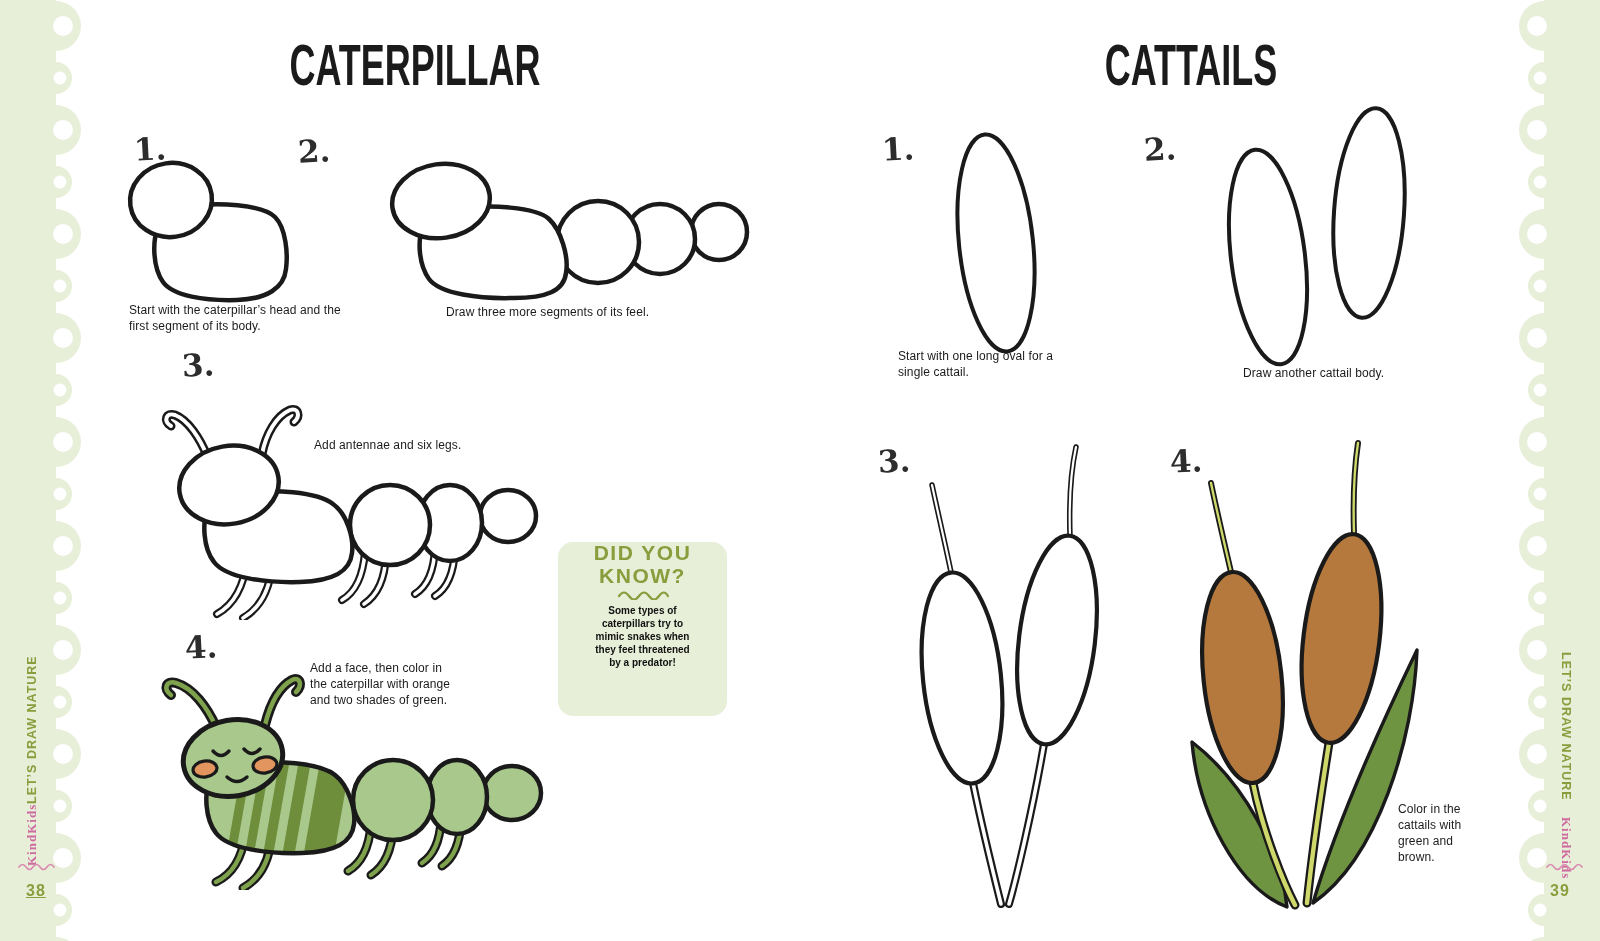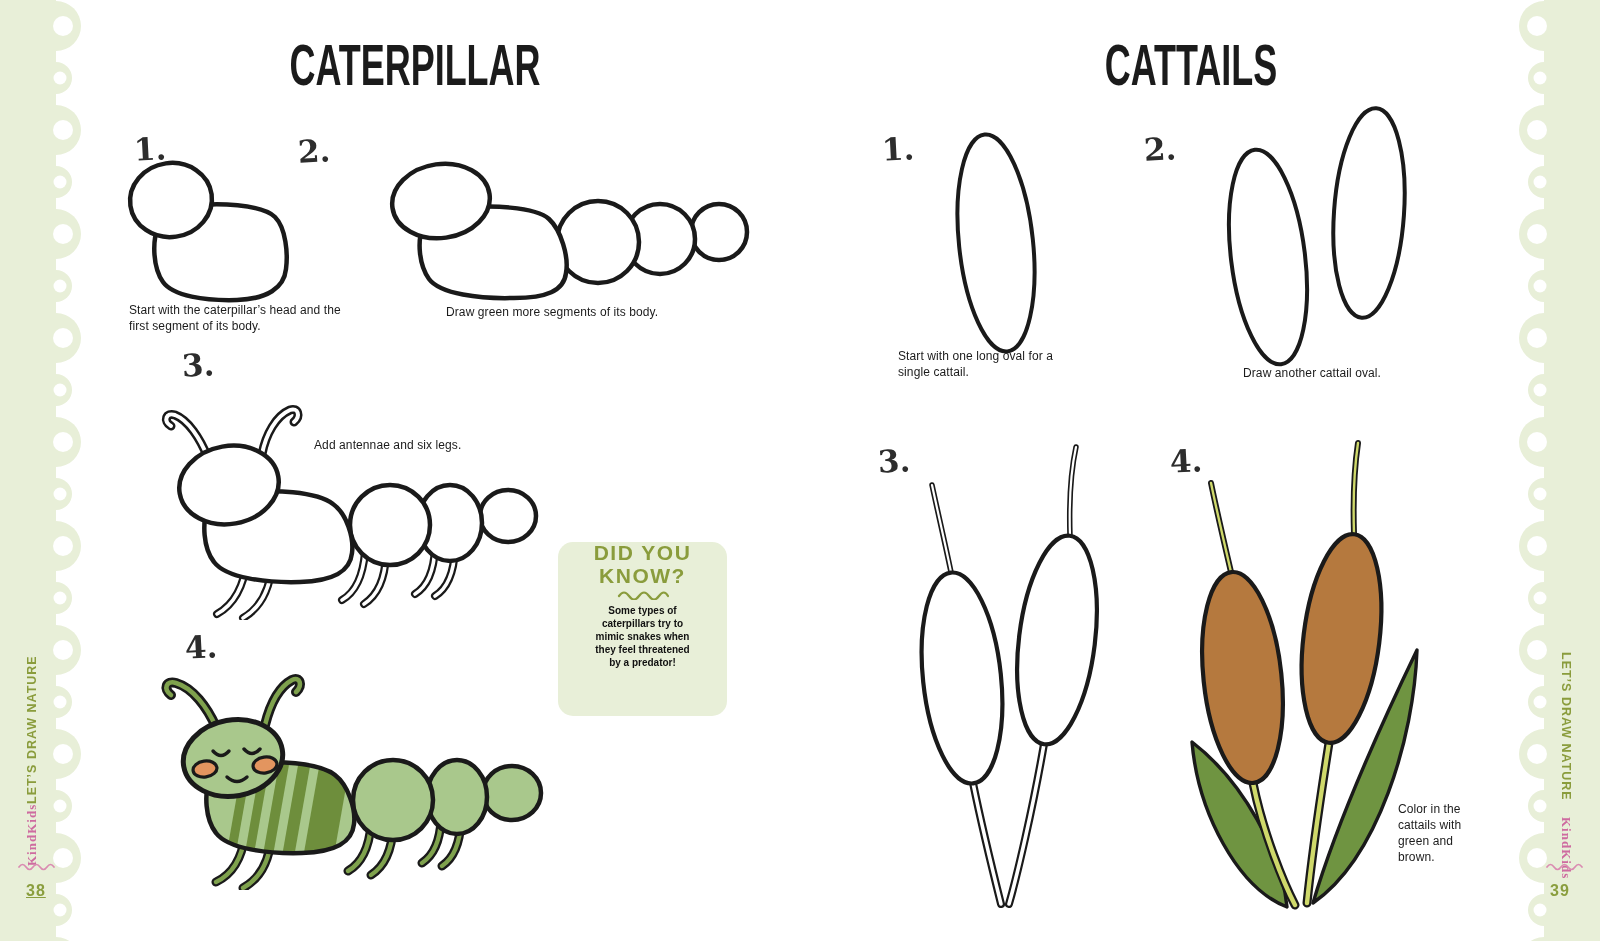--- a/index.html
+++ b/index.html
@@ -123,21 +123,21 @@
 first segment of its body.</div>
 
   <div class="step-num" style="left:298px; top:136px;">2.</div>
   <svg class="drawing" style="left:380px; top:160px;" width="375" height="145" viewBox="0 0 375 145">
     <ellipse cx="339" cy="72" rx="28" ry="28" fill="#fff" stroke="#1a1a1a" stroke-width="4.5"></ellipse>
     <circle cx="280" cy="79" r="35" fill="#fff" stroke="#1a1a1a" stroke-width="4.5"></circle>
     <circle cx="218" cy="82" r="41" fill="#fff" stroke="#1a1a1a" stroke-width="4.5"></circle>
     <path d="M 75,49 C 110,44 156,47 169,59 C 181,70 189,97 186,113 C 184,131 166,138 134,138 C 100,139 60,134 49,119 C 39,105 37,81 43,67 C 48,55 59,52 75,49 Z" fill="#fff" stroke="#1a1a1a" stroke-width="4.5"></path>
     <ellipse cx="61" cy="41" rx="49" ry="37" transform="rotate(-8 61 41)" fill="#fff" stroke="#1a1a1a" stroke-width="4.5"></ellipse>
   </svg>
-  <div class="caption" style="left:446px; top:304px; width:300px;">Draw green more segments of its body.</div>
+  <div class="caption" style="left:446px; top:304px; width:300px;">Draw three more segments of its feel.</div>
 
   <div class="step-num" style="left:182px; top:350px;">3.</div>
   <svg class="drawing" style="left:150px; top:390px;" width="390" height="230" viewBox="0 0 390 230">
     <g stroke-linecap="round" fill="none">
       <path d="M 58,68 C 50,48 38,30 25,25 C 16,22 13,31 21,36" stroke="#1a1a1a" stroke-width="9"></path>
       <path d="M 58,68 C 50,48 38,30 25,25 C 16,22 13,31 21,36" stroke="#fff" stroke-width="4"></path>
       <path d="M 112,64 C 116,44 126,26 140,20 C 148,17 151,26 144,32" stroke="#1a1a1a" stroke-width="9"></path>
       <path d="M 112,64 C 116,44 126,26 140,20 C 148,17 151,26 144,32" stroke="#fff" stroke-width="4"></path>
     </g>
     <g stroke-linecap="round" fill="none">
@@ -186,20 +186,23 @@
     <use href="#cbody" fill="none" stroke="#1a1a1a" stroke-width="4.5"></use>
     <ellipse cx="88" cy="103" rx="50" ry="38" transform="rotate(-10 88 103)" fill="#a9c88c" stroke="#1a1a1a" stroke-width="5"></ellipse>
     <g fill="none" stroke="#1a1a1a" stroke-width="3.4" stroke-linecap="round">
       <path d="M 68,96 q 8,9 16,0"></path>
       <path d="M 99,94 q 8,9 16,0"></path>
       <path d="M 82,122 q 10,9 20,0"></path>
     </g>
     <ellipse cx="60" cy="114" rx="12" ry="8" transform="rotate(-8 60 114)" fill="#e3955f" stroke="#1a1a1a" stroke-width="3.2"></ellipse>
     <ellipse cx="120" cy="110" rx="12" ry="8" transform="rotate(-8 120 110)" fill="#e3955f" stroke="#1a1a1a" stroke-width="3.2"></ellipse>
   </svg>
+  <div class="caption" style="left:310px; top:660px; width:200px;">Add a face, then color in
+the caterpillar with orange
+and two shades of green.</div>
 
   <div class="dyk-box">
     <div class="dyk-title">DID YOU
 KNOW?</div>
     <svg class="dyk-wave" width="52" height="10">
       <path d="M2,6 q5,-7 10,0 t10,0 t10,0 t10,0 t9,0" fill="none" stroke="#8a9c3c" stroke-width="2.2" stroke-linecap="round"></path>
     </svg>
     <div class="dyk-body">Some types of
 caterpillars try to
 mimic snakes when
@@ -212,21 +215,21 @@
     <ellipse cx="46" cy="117" rx="37" ry="109" transform="rotate(-6 46 117)" fill="#fff" stroke="#1a1a1a" stroke-width="4"></ellipse>
   </svg>
   <div class="caption" style="left:898px; top:348px; width:210px;">Start with one long oval for a
 single cattail.</div>
 
   <div class="step-num" style="left:1144px; top:134px;">2.</div>
   <svg class="drawing" style="left:1218px; top:103px;" width="200" height="270" viewBox="0 0 200 270">
     <ellipse cx="50" cy="154" rx="37" ry="108" transform="rotate(-7 50 154)" fill="#fff" stroke="#1a1a1a" stroke-width="4"></ellipse>
     <ellipse cx="151" cy="110" rx="35" ry="105" transform="rotate(4 151 110)" fill="#fff" stroke="#1a1a1a" stroke-width="4"></ellipse>
   </svg>
-  <div class="caption" style="left:1243px; top:365px; width:230px;">Draw another cattail oval.</div>
+  <div class="caption" style="left:1243px; top:365px; width:230px;">Draw another cattail body.</div>
 
   <div class="step-num" style="left:878px; top:446px;">3.</div>
   <svg class="drawing" style="left:895px; top:440px;" width="245" height="468" viewBox="0 0 245 468">
     <g stroke-linecap="round" fill="none">
       <path d="M 56,132 C 50,103 43,73 37,45" stroke="#1a1a1a" stroke-width="5.5"></path>
       <path d="M 56,132 C 50,103 43,73 37,45" stroke="#fff" stroke-width="2.2"></path>
       <path d="M 175,96 C 174,64 176,30 181,7" stroke="#1a1a1a" stroke-width="5.5"></path>
       <path d="M 175,96 C 174,64 176,30 181,7" stroke="#fff" stroke-width="2.2"></path>
       <path d="M 78,343 C 88,392 100,440 106,464" stroke="#1a1a1a" stroke-width="8"></path>
       <path d="M 78,343 C 88,392 100,440 106,464" stroke="#fff" stroke-width="3.6"></path>

